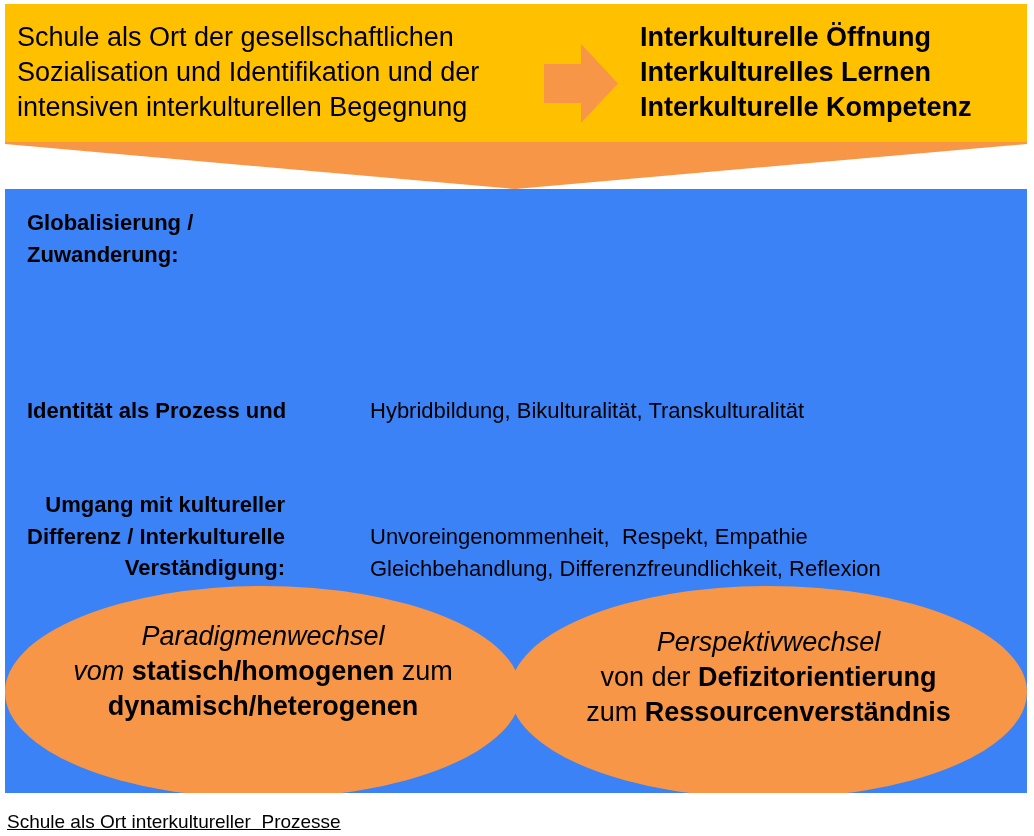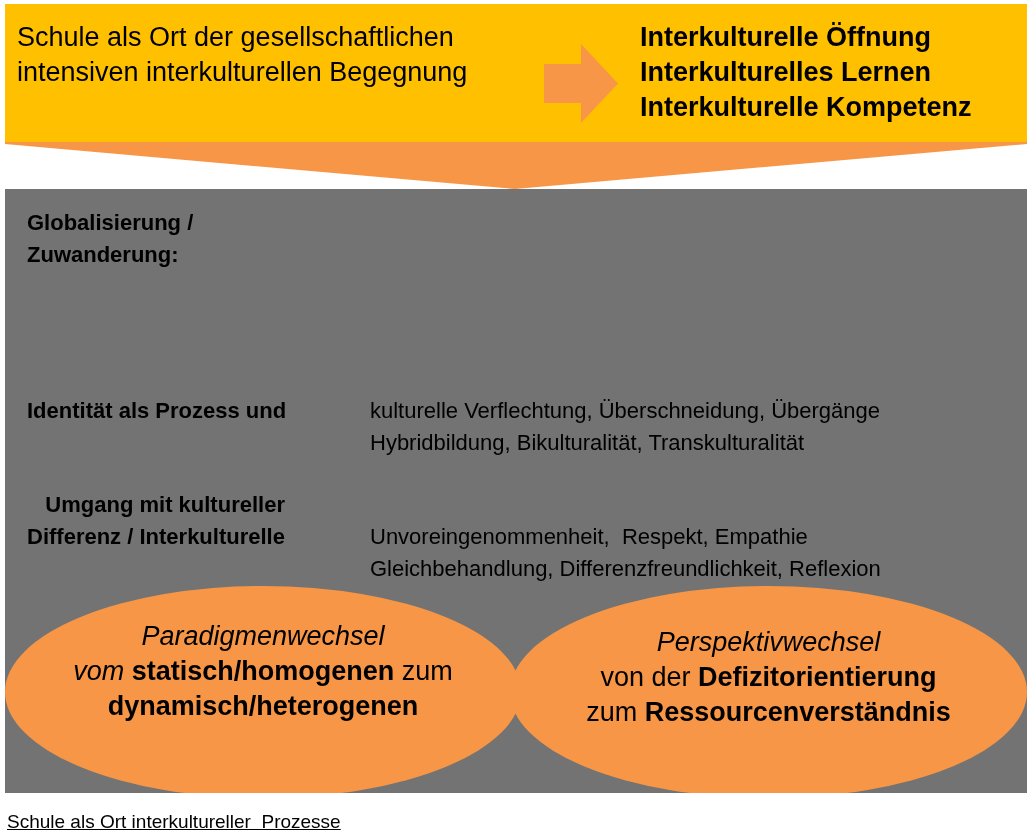--- a/index.html
+++ b/index.html
@@ -1,39 +1,40 @@
 <!DOCTYPE html>
 <html><head>
 <meta charset="utf-8">
 <style>
   html, body { margin:0; padding:0; background:#ffffff; }
   body { width:1034px; height:836px; position:relative; overflow:hidden;
          font-family:"Liberation Sans", sans-serif; color:#000; }
   .abs { position:absolute; }
   #top-band { left:5px; top:4px; width:1022px; height:139px; background:#FFC000; }
   #chevron { left:5px; top:142px; width:1022px; height:48px; }
-  #blue-panel { left:5px; top:189px; width:1022px; height:604px; background:#737373; overflow:hidden; }
+  #blue-panel { left:5px; top:189px; width:1022px; height:604px; background:#3b82f6; overflow:hidden; }
   .top-left-text { left:17px; top:20px; font-size:27px; line-height:35px; }
   .top-right-text { left:640px; top:20px; font-size:27px; line-height:35px; font-weight:bold; }
   #arrow { left:544px; top:44px; width:74px; height:79px; }
   .row-label { position:absolute; left:22px; font-weight:bold; font-size:22px; line-height:31.5px; }
   .row-values { position:absolute; left:365px; font-size:22px; line-height:31.5px; }
   .ellipse { position:absolute; background:#F79646; border-radius:50%; }
   .ellipse-text { position:absolute; text-align:center; font-size:27px; line-height:35px; }
   .ellipse-text .italic { font-style:italic; }
   .ellipse-text b { font-weight:bold; }
   #caption { left:7px; top:811px; font-size:19px; line-height:22px; }
 </style>
 </head>
 <body>
 
 <div id="top-band" class="abs"></div>
 
 <div class="abs top-left-text">
   <div>Schule als Ort der gesellschaftlichen</div>
+  <div>Sozialisation und Identifikation und der</div>
   <div>intensiven interkulturellen Begegnung</div>
 </div>
 
 <svg id="arrow" class="abs" viewBox="0 0 74 79">
   <polygon points="0,20 37,20 37,0 74,39.5 37,79 37,59 0,59" fill="#F79646"></polygon>
 </svg>
 
 <div class="abs top-right-text">
   <div>Interkulturelle Öffnung</div>
   <div>Interkulturelles Lernen</div>
@@ -48,27 +49,27 @@
 
   <div class="row-label" style="top:18px;">
     <div>Globalisierung /</div>
     <div>Zuwanderung:</div>
   </div>
 
   <div class="row-label" style="top:206px;">
     <div>Identität als Prozess und</div>
   </div>
   <div class="row-values" style="top:206px;">
-    <div>kulturelle Verflechtung, Überschneidung, Übergänge</div>
     <div>Hybridbildung, Bikulturalität, Transkulturalität</div>
   </div>
 
   <div class="row-label" style="top:300px;text-align:right;">
     <div>Umgang mit kultureller</div>
     <div>Differenz / Interkulturelle</div>
+    <div>Verständigung:</div>
   </div>
   <div class="row-values" style="top:332px;">
     <div style="white-space:pre;">Unvoreingenommenheit,  Respekt, Empathie</div>
     <div>Gleichbehandlung, Differenzfreundlichkeit, Reflexion</div>
   </div>
 
   <div class="ellipse" style="left:0px; top:397px; width:516px; height:212px;"></div>
   <div class="ellipse" style="left:505px; top:397px; width:517px; height:212px;"></div>
 
   <div class="ellipse-text" style="left:30px; top:430px; width:456px;">

